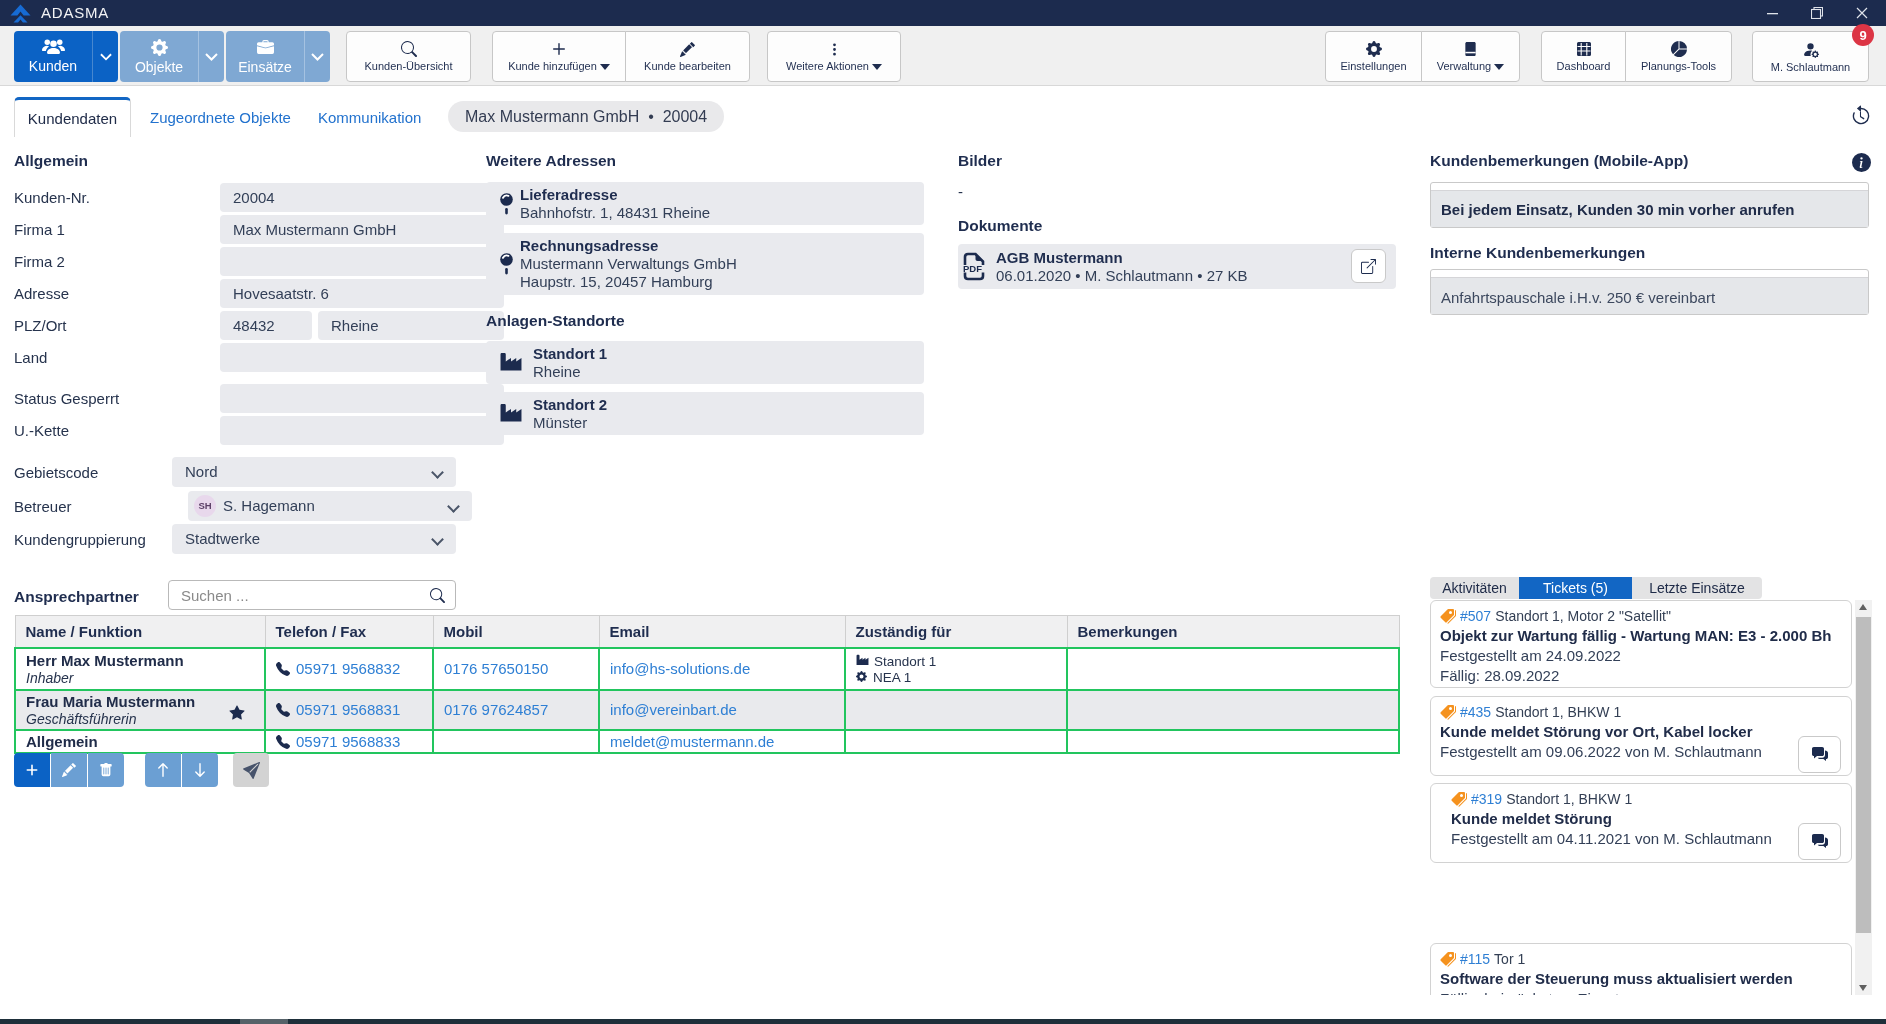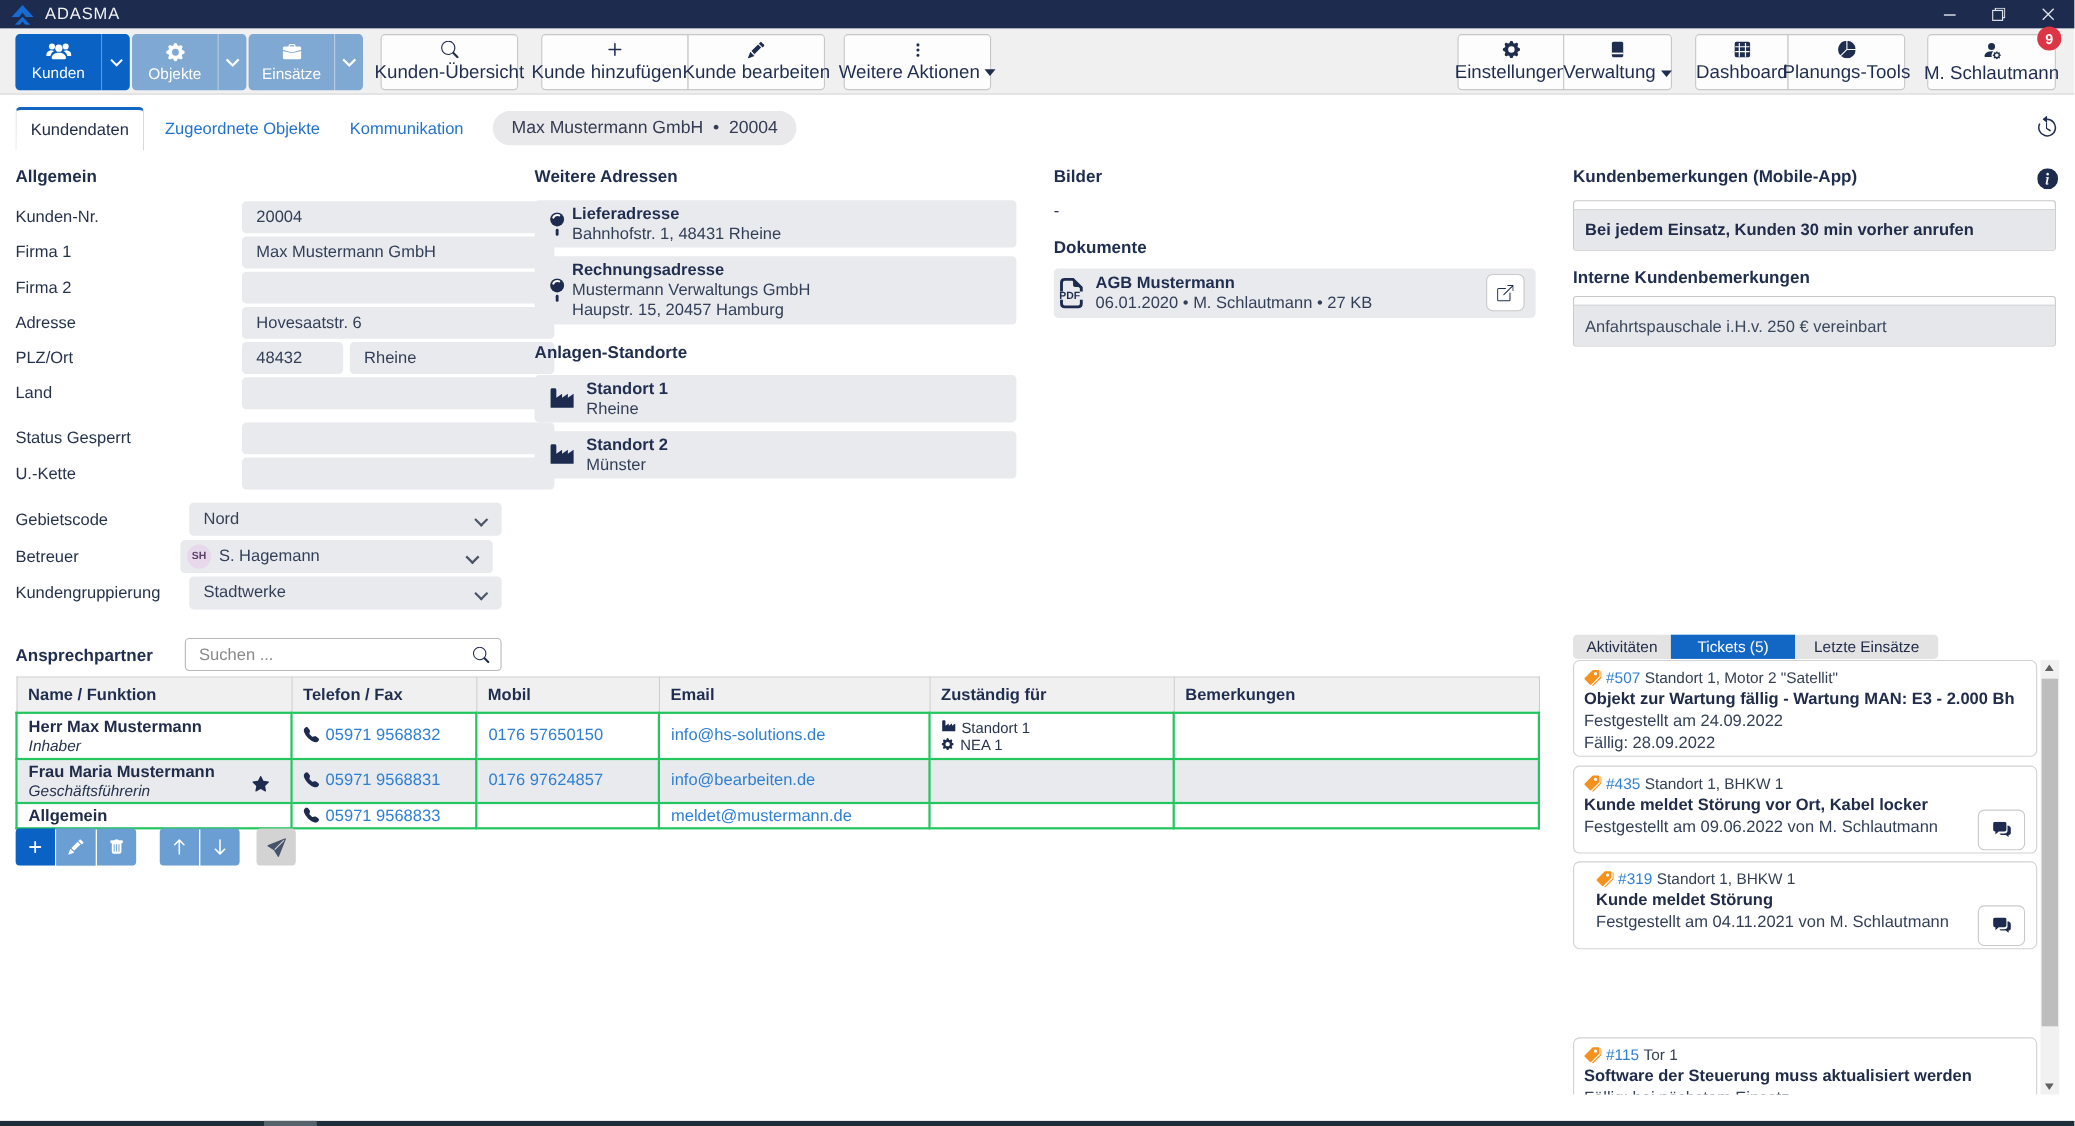--- a/index.html
+++ b/index.html
@@ -7,21 +7,21 @@
   body { font-family:"Liberation Sans", sans-serif; background:#fff; color:#26334d; position:relative; }
   .abs { position:absolute; }
 
   
   #titlebar { left:0; top:0; width:1886px; height:26px; background:#1c2b4e; }
   #titlebar .appname { position:absolute; left:41px; top:4px; color:#f2f3f5; font-size:15px; letter-spacing:0.8px; }
   .winbtn { position:absolute; top:0; height:26px; width:44px; display:flex; align-items:center; justify-content:center; color:#dfe3ea; }
 
   
   #toolbar { left:0; top:26px; width:1886px; height:60px; background:#f0f0f0; border-bottom:1px solid #d8d8d8; }
-  .tbtn { position:absolute; top:31px; height:51px; background:#fdfdfd; border:1px solid #c7c7c7; border-radius:4px; display:flex; flex-direction:column; align-items:center; justify-content:center; gap:3px; font-size:17px; color:#1f2d4f; }
+  .tbtn { position:absolute; top:31px; height:51px; background:#fdfdfd; border:1px solid #c7c7c7; border-radius:4px; display:flex; flex-direction:column; align-items:center; justify-content:center; gap:3px; font-size:11px; color:#1f2d4f; }
   .tbtn .lbl { white-space:nowrap; }
   .seg { position:absolute; top:31px; height:51px; display:flex; flex-direction:column; align-items:center; justify-content:center; gap:3px; font-size:14px; color:#fff; }
   .caretdn { display:inline-block; width:0; height:0; border-left:5px solid transparent; border-right:5px solid transparent; border-top:6px solid #1f2d4f; vertical-align:middle; }
 
   
   .tab-active { left:14px; top:97px; width:117px; height:40px; background:#fff; border:1px solid #d9d9d9; border-top:3px solid #1266c4; border-bottom:none; border-radius:5px 5px 0 0; display:flex; align-items:center; justify-content:center; font-size:15px; color:#202c49; }
   .tab-link { top:97px; height:40px; display:flex; align-items:center; font-size:15px; color:#2272ce; }
   .pill { left:448px; top:101px; height:31px; background:#e9e9eb; border-radius:16px; display:flex; align-items:center; padding:0 17px; font-size:16px; color:#333c52; }
 
   h3.sec { font-size:15.5px; font-weight:bold; color:#1f2d4f; }
@@ -203,21 +203,21 @@
 <div class="abs finput" style="left:270px; top:311px; width:186px;">Rheine</div>
 <div class="abs flabel" style="left:14px; top:349px;">Land</div>
 <div class="abs finput" style="left:172px; top:343px; width:284px;"></div>
 <div class="abs flabel" style="left:14px; top:390px;">Status Gesperrt</div>
 <div class="abs finput" style="left:172px; top:384px; width:284px;"></div>
 <div class="abs flabel" style="left:14px; top:422px;">U.-Kette</div>
 <div class="abs finput" style="left:172px; top:416px; width:284px;"></div>
 <div class="abs flabel" style="left:14px; top:464px;">Gebietscode</div>
 <div class="abs fsel" style="left:172px; top:457px; width:284px;">Nord<span class="selcaret"></span></div>
 <div class="abs flabel" style="left:14px; top:498px;">Betreuer</div>
-<div class="abs fsel" style="left:164px; top:491px; width:284px;">
+<div class="abs fsel" style="left:188px; top:491px; width:284px;">
   <span style="position:absolute; left:6px; top:4px; width:22px; height:22px; border-radius:50%; background:#e8d8ec; color:#5b3f66; font-size:9.5px; font-weight:bold; display:flex; align-items:center; justify-content:center;">SH</span>
   <span style="margin-left:22px;">S. Hagemann</span><span class="selcaret"></span>
 </div>
 <div class="abs flabel" style="left:14px; top:531px;">Kundengruppierung</div>
 <div class="abs fsel" style="left:172px; top:524px; width:284px;">Stadtwerke<span class="selcaret"></span></div>
 
 <h3 class="abs sec" style="left:486px; top:152px;">Weitere Adressen</h3>
 <div class="card" style="left:486px; top:182px; width:438px; height:43px;">
   <svg style="position:absolute; left:13px; top:11px;" width="15" height="22" viewBox="0 0 15 22">
       <circle cx="7.5" cy="6.5" r="6.3" fill="#1c2b4e"></circle>
@@ -338,21 +338,21 @@
             <div style="font-weight:bold; color:#202c49; line-height:18px;">Frau Maria Mustermann</div>
             <div style="font-style:italic; font-size:14px; line-height:16px;">Geschäftsführerin</div>
       <svg style="position:absolute; right:19px; top:14px;" width="16" height="15" viewBox="0 0 16 16" fill="#1c2b4e">
               <path d="M3.612 15.443c-.386.198-.824-.149-.746-.592l.83-4.73L.173 6.765c-.329-.314-.158-.888.283-.95l4.898-.696L7.538.792c.197-.39.73-.39.927 0l2.184 4.327 4.898.696c.441.062.612.636.282.95l-3.522 3.356.83 4.73c.078.443-.36.79-.746.592L8 13.187l-4.389 2.256z"></path>
             </svg>
     </td>
     <td><svg width="14" height="14" viewBox="0 0 16 16" fill="#1c2b4e" style="vertical-align:-2px; margin-right:6px;">
               <path d="M1.885.511a1.745 1.745 0 0 1 2.61.163L6.29 2.98c.329.423.445.974.315 1.494l-.547 2.19a.678.678 0 0 0 .178.643l2.457 2.457a.678.678 0 0 0 .644.178l2.189-.547a1.745 1.745 0 0 1 1.494.315l2.306 1.794c.829.645.905 1.87.163 2.611l-1.034 1.034c-.74.74-1.846 1.065-2.877.702a18.634 18.634 0 0 1-7.01-4.42 18.634 18.634 0 0 1-4.42-7.009c-.362-1.03-.037-2.137.703-2.877L1.885.511z"></path>
             </svg><a class="lnk">05971 9568831</a></td>
     <td><a class="lnk">0176 97624857</a></td>
-    <td><a class="lnk">info@bearbeiten.de</a></td>
+    <td><a class="lnk">info@vereinbart.de</a></td>
     <td></td>
     <td></td>
   </tr>
   <tr style="height:19px;">
     <td>
             <div style="font-weight:bold; color:#202c49;">Allgemein</div>
           </td>
     <td><svg width="14" height="14" viewBox="0 0 16 16" fill="#1c2b4e" style="vertical-align:-2px; margin-right:6px;">
               <path d="M1.885.511a1.745 1.745 0 0 1 2.61.163L6.29 2.98c.329.423.445.974.315 1.494l-.547 2.19a.678.678 0 0 0 .178.643l2.457 2.457a.678.678 0 0 0 .644.178l2.189-.547a1.745 1.745 0 0 1 1.494.315l2.306 1.794c.829.645.905 1.87.163 2.611l-1.034 1.034c-.74.74-1.846 1.065-2.877.702a18.634 18.634 0 0 1-7.01-4.42 18.634 18.634 0 0 1-4.42-7.009c-.362-1.03-.037-2.137.703-2.877L1.885.511z"></path>
             </svg><a class="lnk">05971 9568833</a></td>

